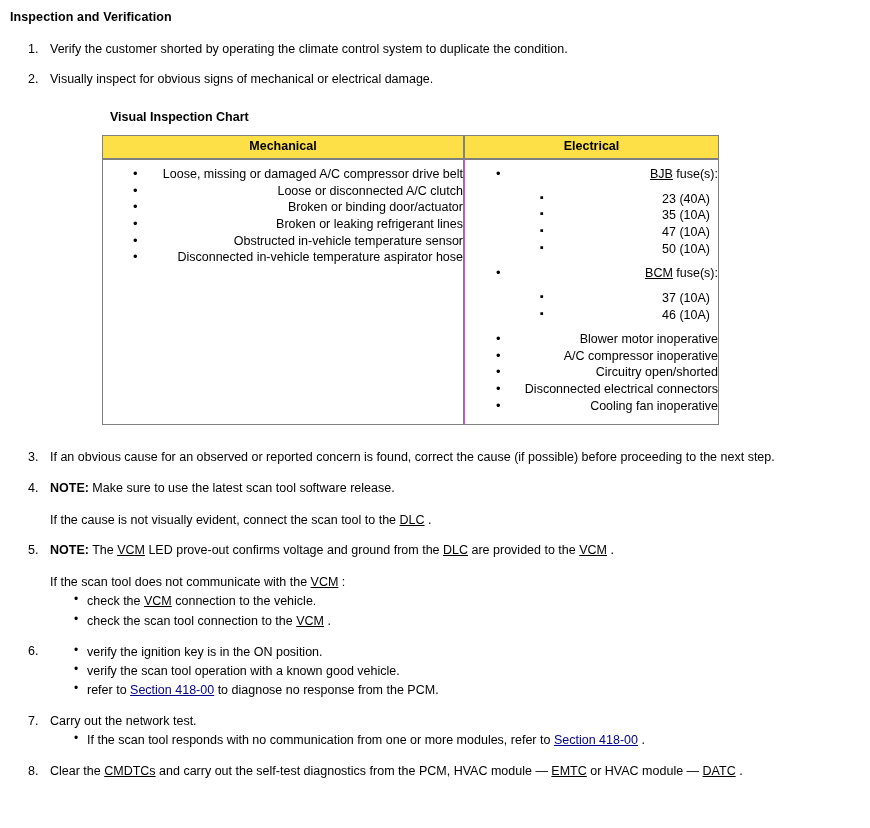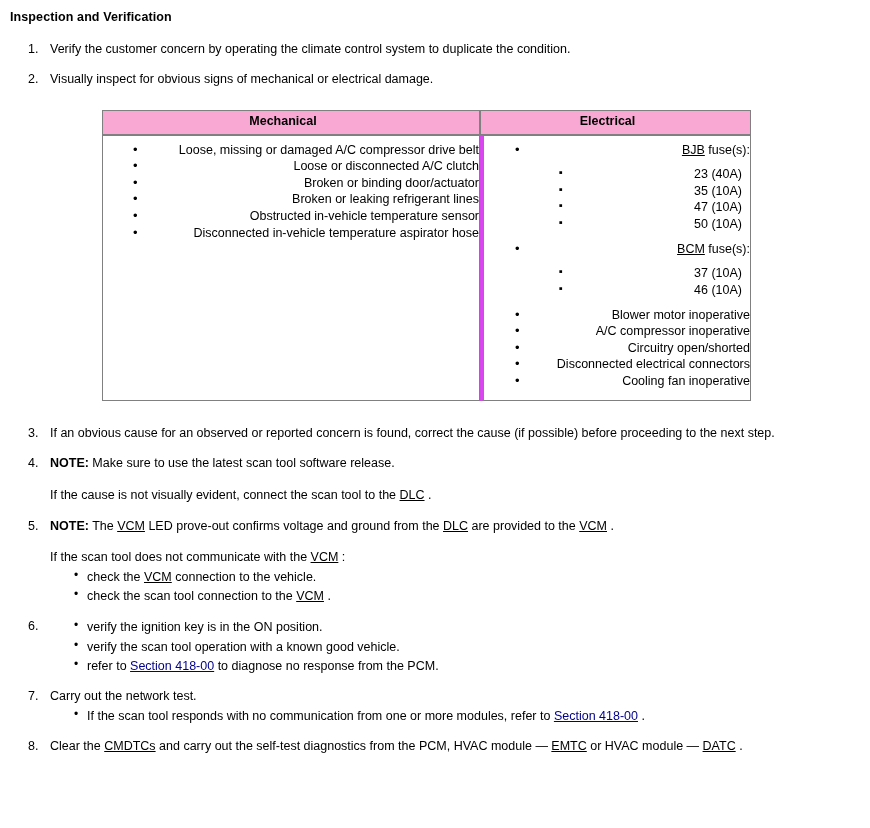--- a/index.html
+++ b/index.html
@@ -104,34 +104,34 @@
     border-collapse: separate;
     border-spacing: 0;
     width: 613px;
     table-layout: fixed;
   }
   table.vic th {
     border: 1px solid #808080;
     text-align: center;
     font-weight: bold;
     font-size: 12.5px;
-    padding: 3px 16px 4px 0;
-    background: #f9a8d4;
+    padding: 3px 0 4px 0;
+    background: #fde047;
   }
   table.vic th.col-mech { width: 360px; }
   table.vic th.col-elec { width: 253px; }
   table.vic td {
     border: 1px solid #808080;
     border-top: 1px solid #808080;
     vertical-align: top;
     padding: 6px 0 10px 0;
     height: 235px;
     background: #ffffff;
   }
-  table.vic td.cell-elec { border-left: 4px solid #d946ef; }
+  table.vic td.cell-elec { border-left: 1px solid #d946ef; }
 
   ul.cell-list {
     list-style: none;
     margin: 0;
     padding: 0;
     text-align: right;
   }
   ul.cell-list > li {
     position: relative;
     padding-left: 44px;
@@ -172,28 +172,29 @@
 <body>
 
 <div class="page">
 
   <div class="doc-heading">Inspection and Verification</div>
 
   <ol class="steps">
 
     <li class="step">
       <span class="step-num">1.</span>
-      <span class="step-text">Verify the customer concern by operating the climate control system to duplicate the condition.</span>
+      <span class="step-text">Verify the customer shorted by operating the climate control system to duplicate the condition.</span>
     </li>
 
     <li class="step">
       <span class="step-num">2.</span>
       <span class="step-text">Visually inspect for obvious signs of mechanical or electrical damage.</span>
 
       <div class="chart-wrap">
+        <div class="chart-title">Visual Inspection Chart</div>
         <table class="vic">
           <thead>
             <tr>
               <th class="col-mech">Mechanical</th>
               <th class="col-elec">Electrical</th>
             </tr>
           </thead>
           <tbody>
             <tr>
               <td class="cell-mech">

